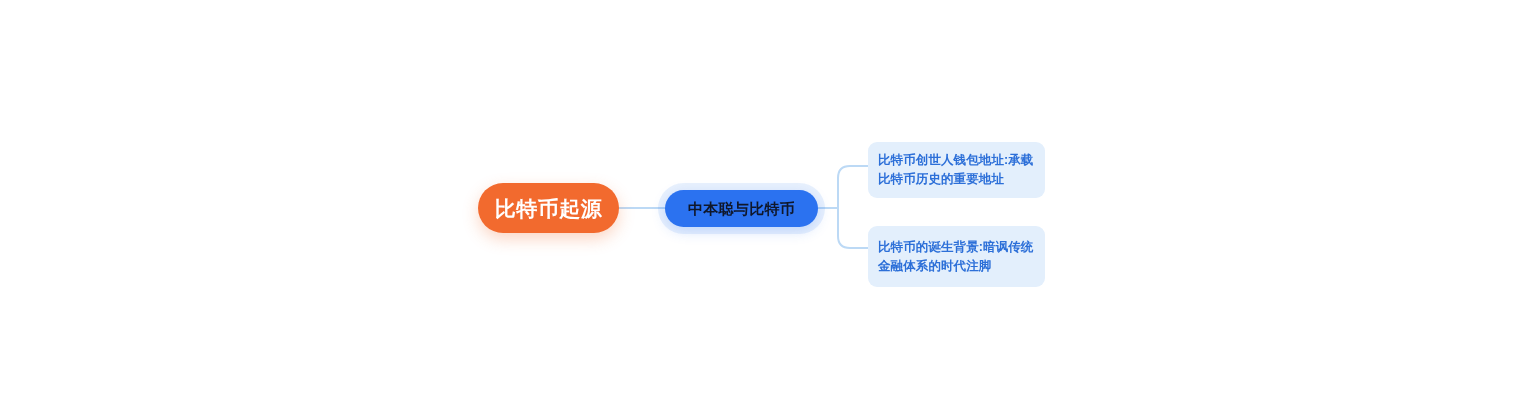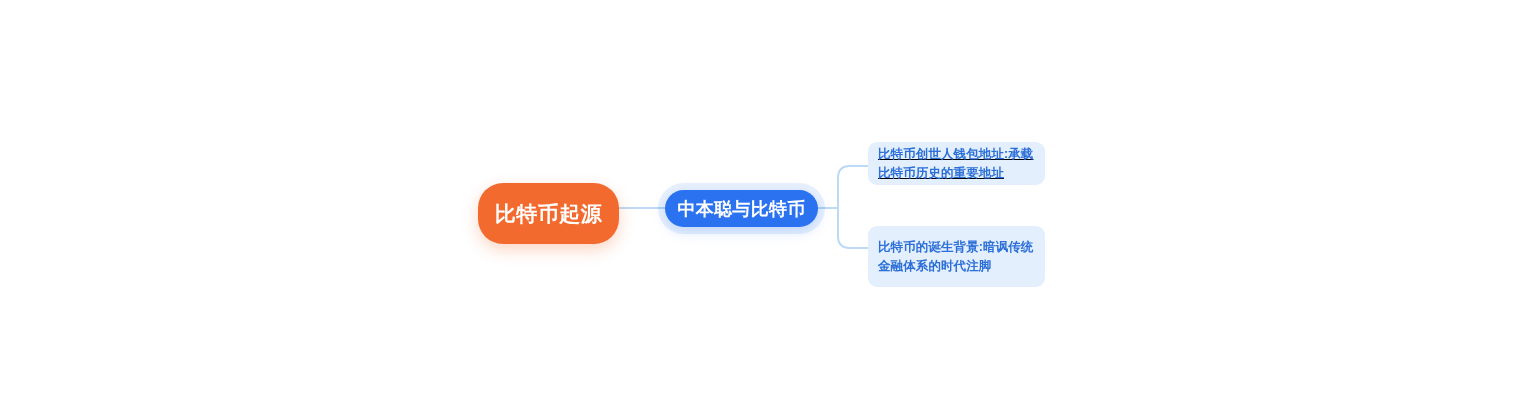--- a/index.html
+++ b/index.html
@@ -37,21 +37,21 @@
     box-sizing: border-box;
     display: flex;
     align-items: center;
     justify-content: center;
   }
 
   #node-root {
     left: 478px;
     top: 183px;
     width: 141px;
-    height: 61px;
+    height: 50px;
     background: #f26a2e;
     border-radius: 25px;
     box-shadow: 0 6px 16px rgba(242, 106, 46, 0.28);
   }
   #node-root .node-label {
     color: #ffffff;
     font-size: 21px;
     font-weight: 700;
     letter-spacing: 0.5px;
     line-height: 1;
@@ -62,40 +62,40 @@
     left: 665px;
     top: 190px;
     width: 153px;
     height: 37px;
     background: #2b72f0;
     border-radius: 19px;
     box-shadow: 0 0 0 7px rgba(43, 114, 240, 0.10),
                 0 4px 14px rgba(43, 114, 240, 0.22);
   }
   #node-branch .node-label {
-    color: #ffffff;
-    font-size: 18px;
+    color: #0f172a;
+    font-size: 15px;
     font-weight: 700;
     letter-spacing: 0.3px;
     line-height: 1;
     white-space: nowrap;
   }
 
   .leaf-node {
     position: absolute;
     box-sizing: border-box;
     left: 868px;
     width: 177px;
     background: #e3effc;
     border-radius: 9px;
     display: flex;
     align-items: center;
     padding: 9px 10px 9px 10px;
   }
-  #leaf-node-0 { top: 142px; height: 43px; text-decoration: underline; }
+  #leaf-node-0 { top: 142px; height: 56px; }
   #leaf-node-1 { top: 226px; height: 61px; }
 
   .leaf-label {
     color: #2c6fd8;
     font-size: 12.5px;
     font-weight: 700;
     line-height: 1.5;
     letter-spacing: 0.1px;
     word-break: break-all;
   }

